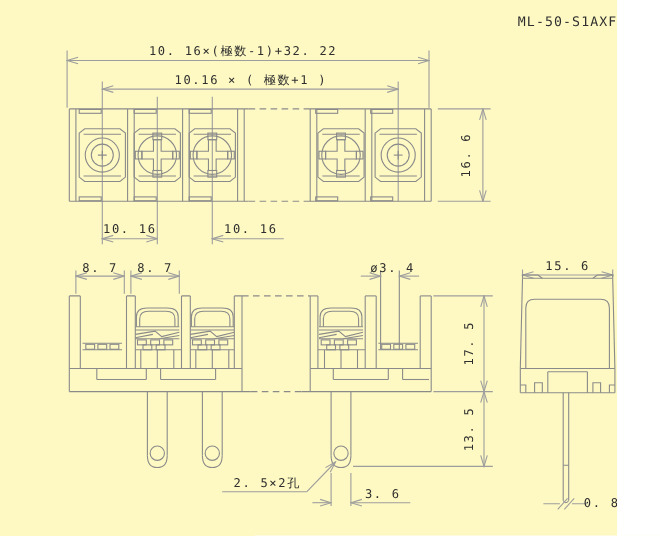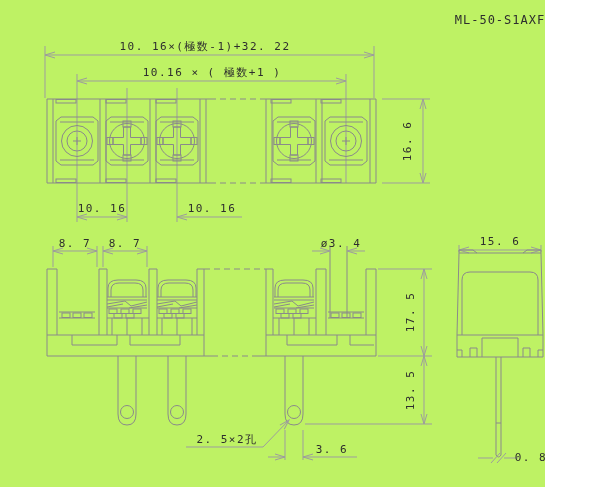--- a/index.html
+++ b/index.html
@@ -1,16 +1,16 @@
 <!DOCTYPE html>
 <html><head>
 <meta charset="utf-8">
 <style>
   html,body{margin:0;padding:0;background:#ffffff;}
-  .stage{position:relative;width:545px;height:487px;background:#bef264;overflow:hidden;}
+  .stage{position:relative;width:545px;height:487px;background:#fef9c3;overflow:hidden;padding-left:16px;}
   svg{display:block;}
   text{font-family:"DejaVu Sans Mono","Liberation Mono",monospace;font-size:11px;fill:#2e2e2e;letter-spacing:1.5px;}
   .t-title{font-size:12px;letter-spacing:1px;}
   .o{stroke:#8a8a8a;fill:none;stroke-width:1;}
   .d{stroke:#9d9d9d;fill:none;stroke-width:1;}
   .brk{stroke-dasharray:6 4;}
 </style>
 </head>
 <body>
 

